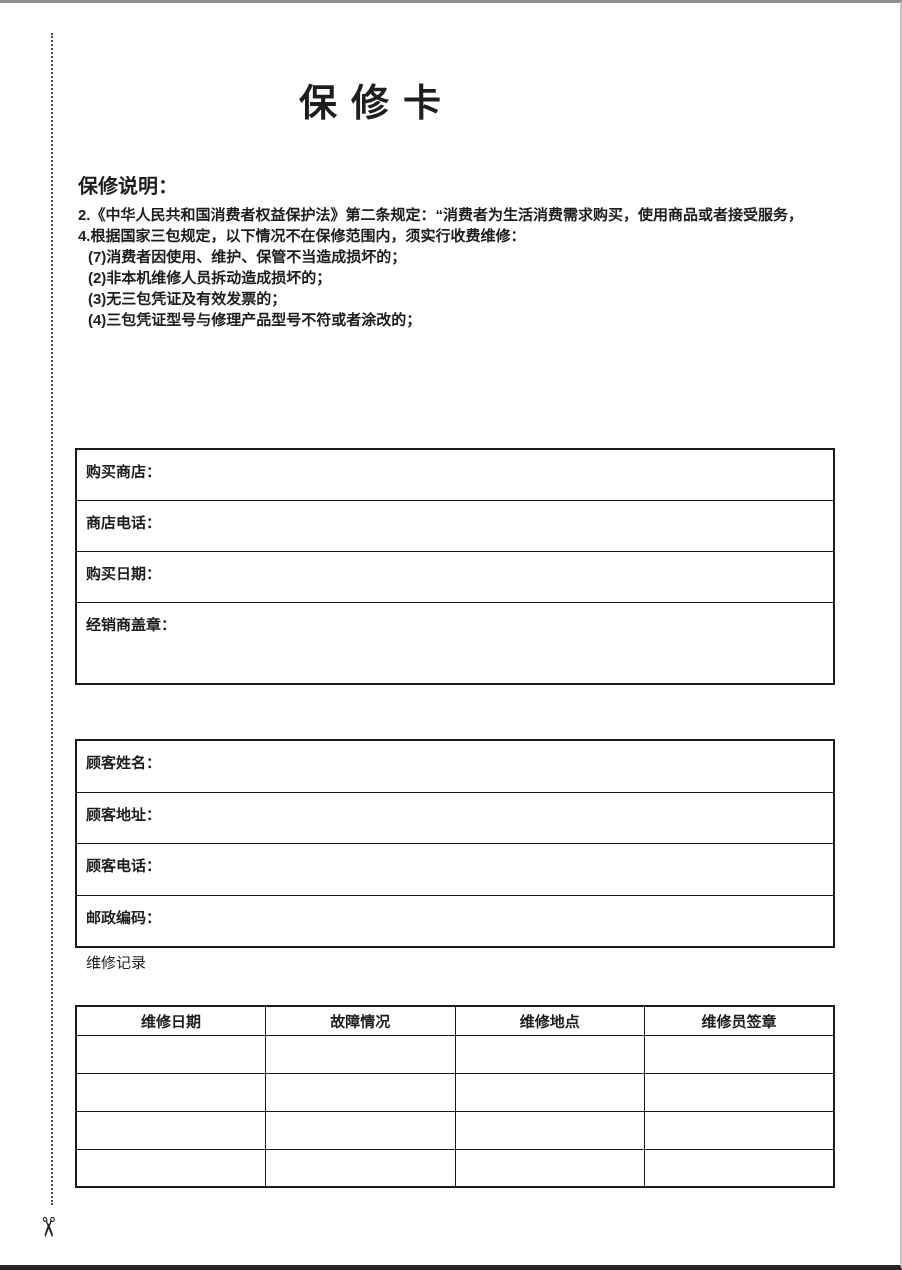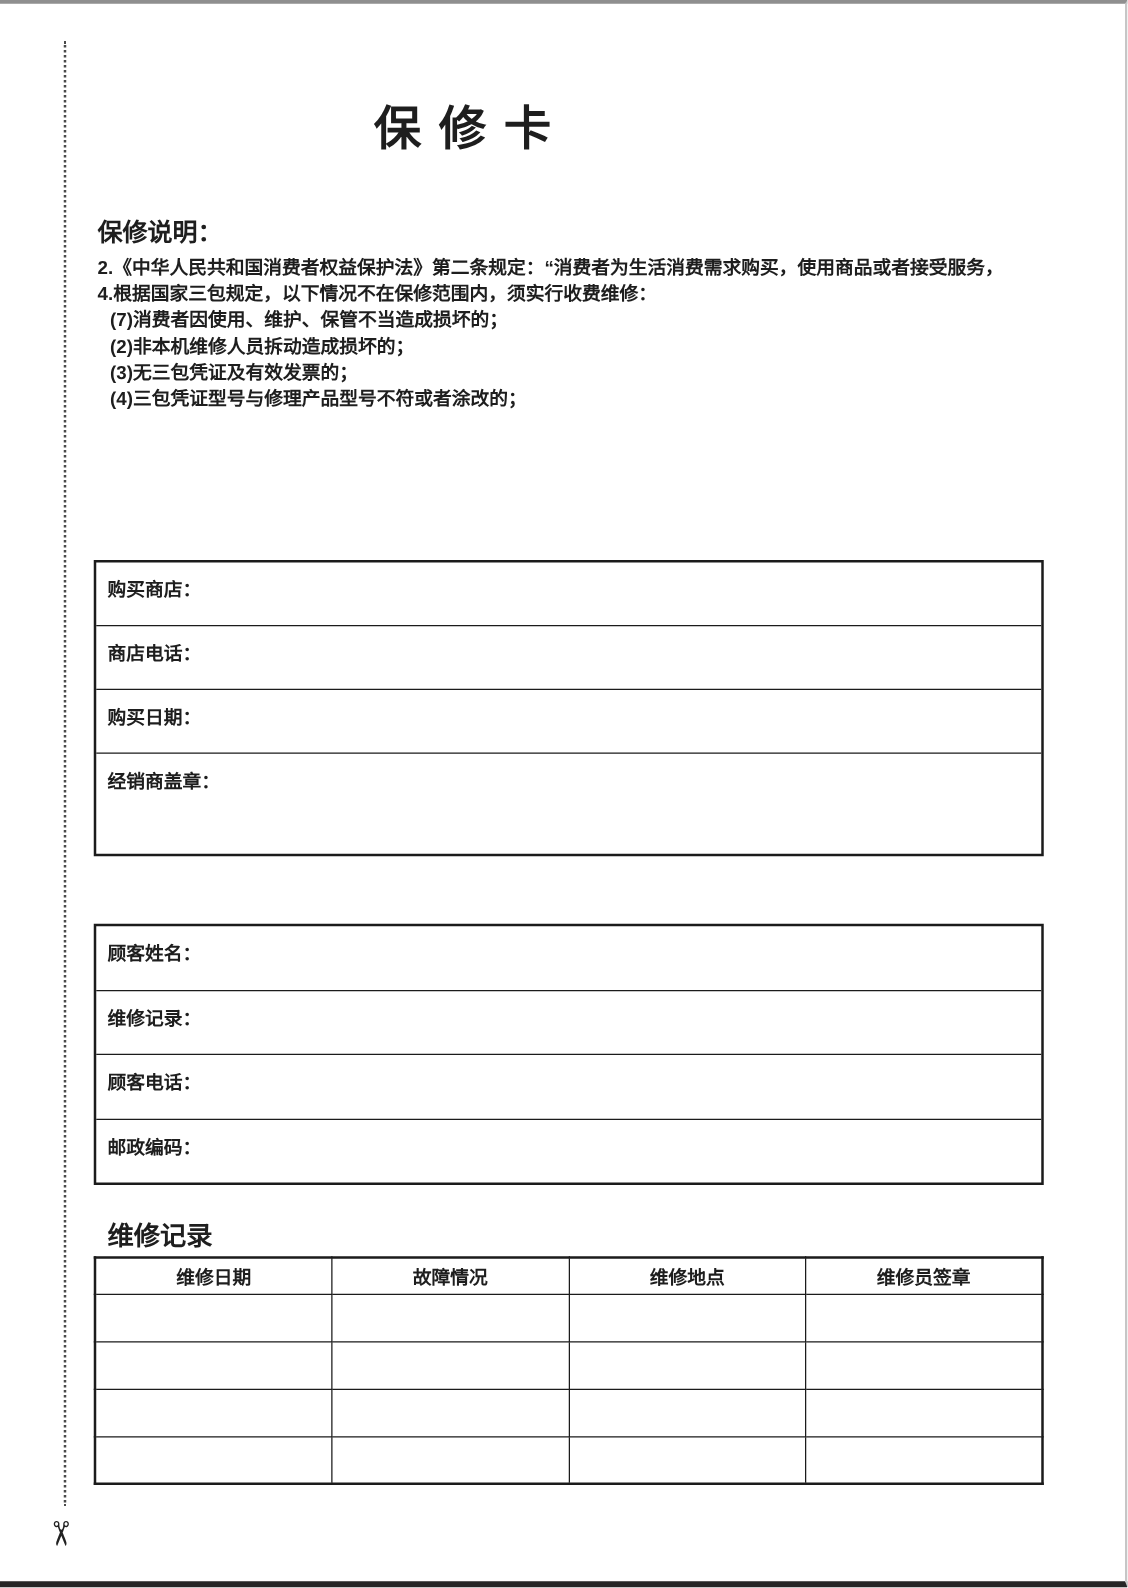--- a/index.html
+++ b/index.html
@@ -94,23 +94,22 @@
   .store-form .form-row:nth-child(-n+3) { flex: 0 0 51px; }
   .store-form .form-row:nth-child(4)    { flex: 1; }
   .customer-form .form-row { flex: 1; }
   .form-label { font-size: 15px; font-weight: bold; }
   .form-value { font-size: 15px; margin-left: 6px; }
 
   .records-heading {
     position: absolute;
     left: 86px;
     top: 948px;
-    font-size: 21px;
-    font-weight: bold;
-    margin-top: 21px;
+    font-size: 15px;
+    font-weight: normal;
   }
   .records-table {
     position: absolute;
     left: 75px;
     top: 1002px;
     width: 760px;
     border-collapse: collapse;
     table-layout: fixed;
     border: 2px solid var(--border);
   }
@@ -150,21 +149,21 @@
 
   <div class="form-box store-form">
       <div class="form-row"><span class="form-label">购买商店：</span><span class="form-value"></span></div>
       <div class="form-row"><span class="form-label">商店电话：</span><span class="form-value"></span></div>
       <div class="form-row"><span class="form-label">购买日期：</span><span class="form-value"></span></div>
       <div class="form-row"><span class="form-label">经销商盖章：</span><span class="form-value"></span></div>
     </div>
 
   <div class="form-box customer-form">
       <div class="form-row"><span class="form-label">顾客姓名：</span><span class="form-value"></span></div>
-      <div class="form-row"><span class="form-label">维修记录：</span><span class="form-value"></span></div>
+      <div class="form-row"><span class="form-label">顾客地址：</span><span class="form-value"></span></div>
       <div class="form-row"><span class="form-label">顾客电话：</span><span class="form-value"></span></div>
       <div class="form-row"><span class="form-label">邮政编码：</span><span class="form-value"></span></div>
     </div>
 
   <div class="records-heading">维修记录</div>
 
   <table class="records-table">
     <thead>
       <tr>
           <th>维修日期</th>

